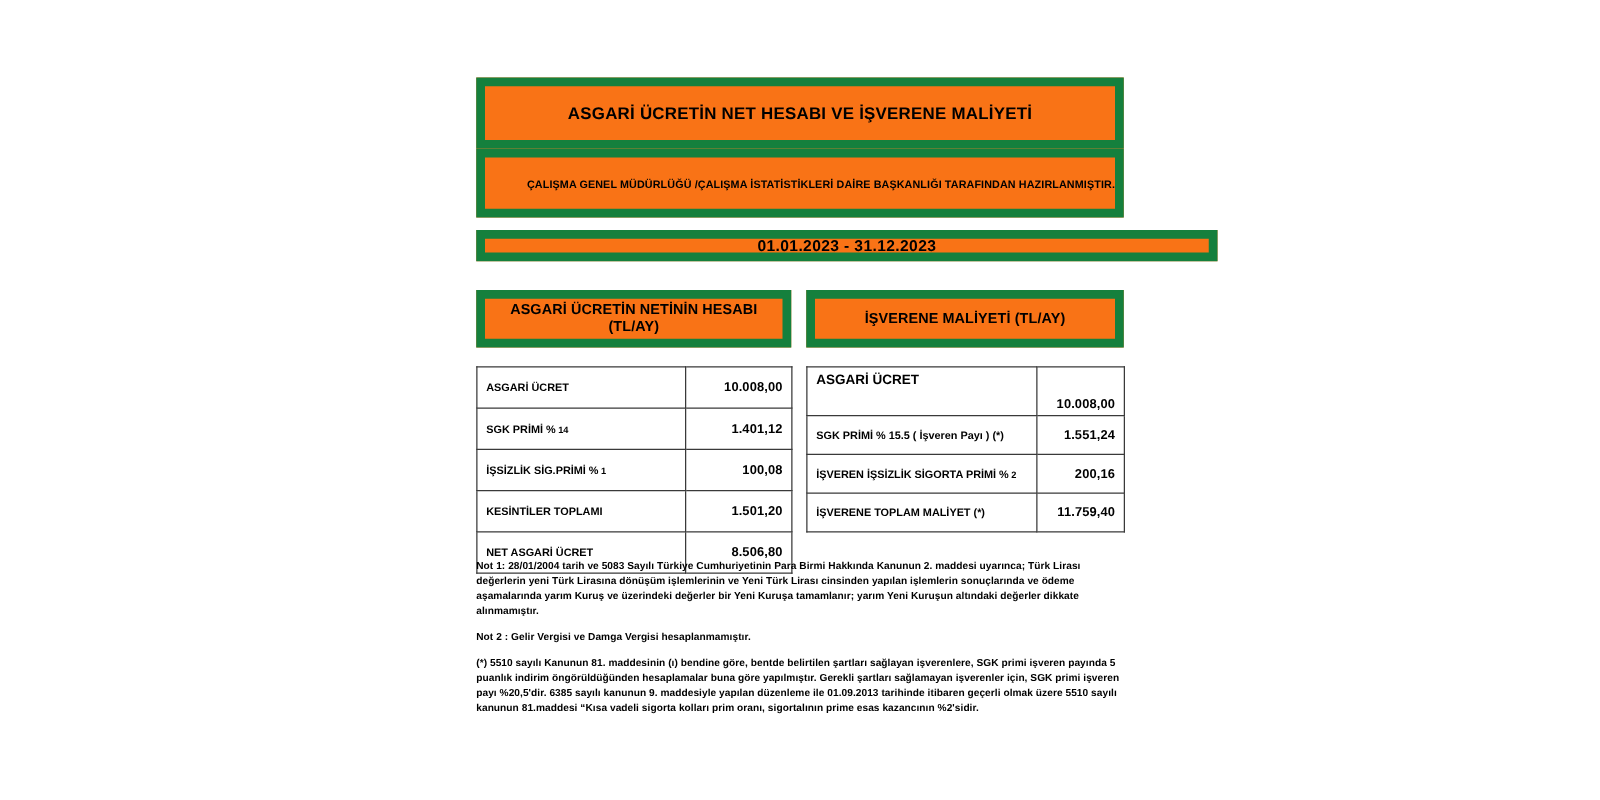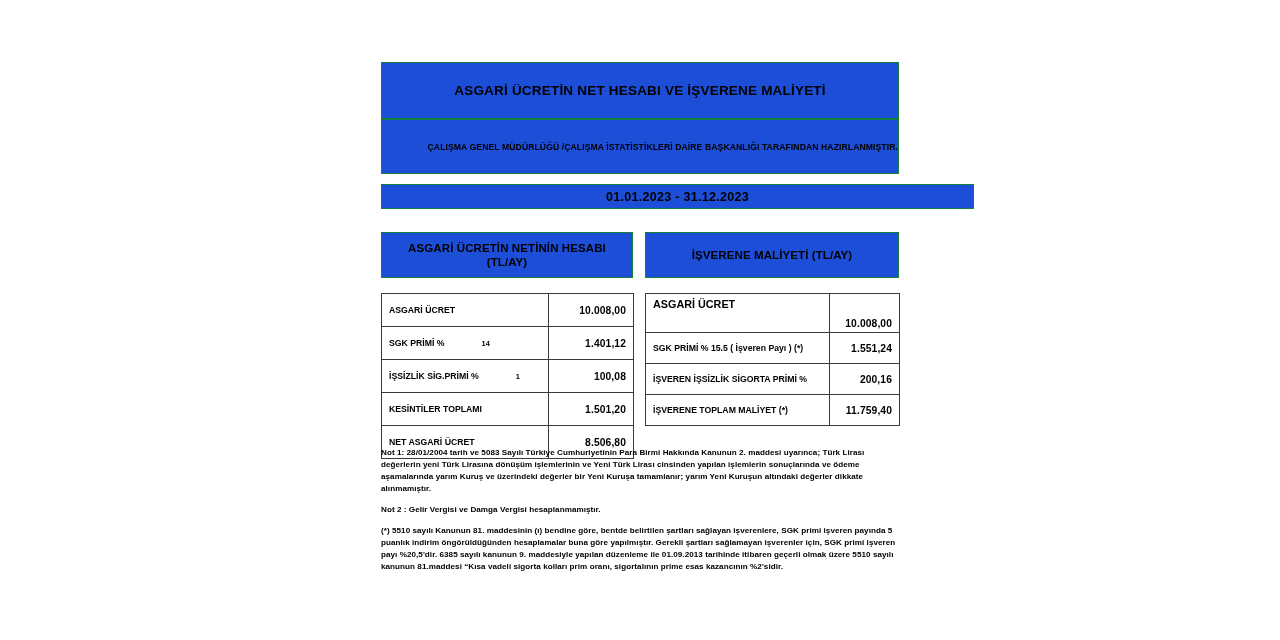--- a/index.html
+++ b/index.html
@@ -18,22 +18,22 @@
   .page {
     position: relative;
     width: 1280px;
     height: 640px;
   }
 
   
   .bx {
     position: absolute;
     box-sizing: border-box;
-    border: 1px solid #15803d;
-    background: #1d4ed8;
+    border: 7px solid #15803d;
+    background: #f97316;
   }
 
   
   #title-box {
     left: 381px;
     top: 62px;
     width: 518px;
     height: 57px;
     display: flex;
     align-items: center;
@@ -149,21 +149,21 @@
     font-size: 10.8px;
     vertical-align: top;
     padding-top: 4px;
   }
   #right-table tr.first td.num {
     vertical-align: bottom;
     padding-bottom: 3px;
   }
   #right-table tr.first td { height: 34px; }
 
-  .pct-small { font-size: 7.4px; padding-left: 35px; }
+  .pct-small { font-size: 7.4px; }
 
   
   .notes {
     position: absolute;
     left: 381px;
     top: 447px;
     width: 522px;
   }
   .note-p {
     font-size: 8.1px;

